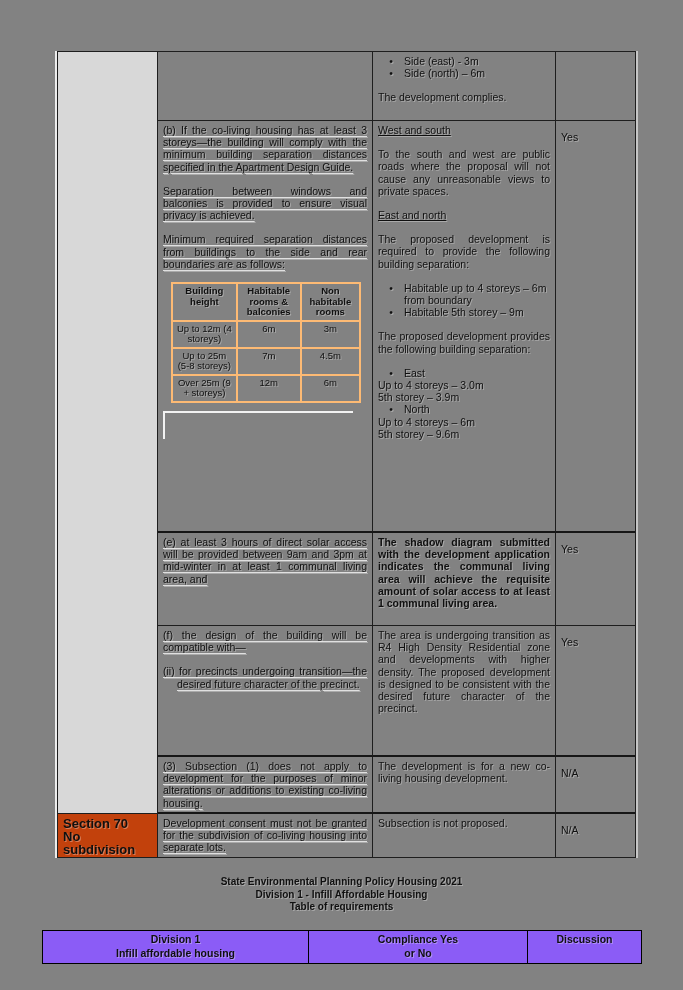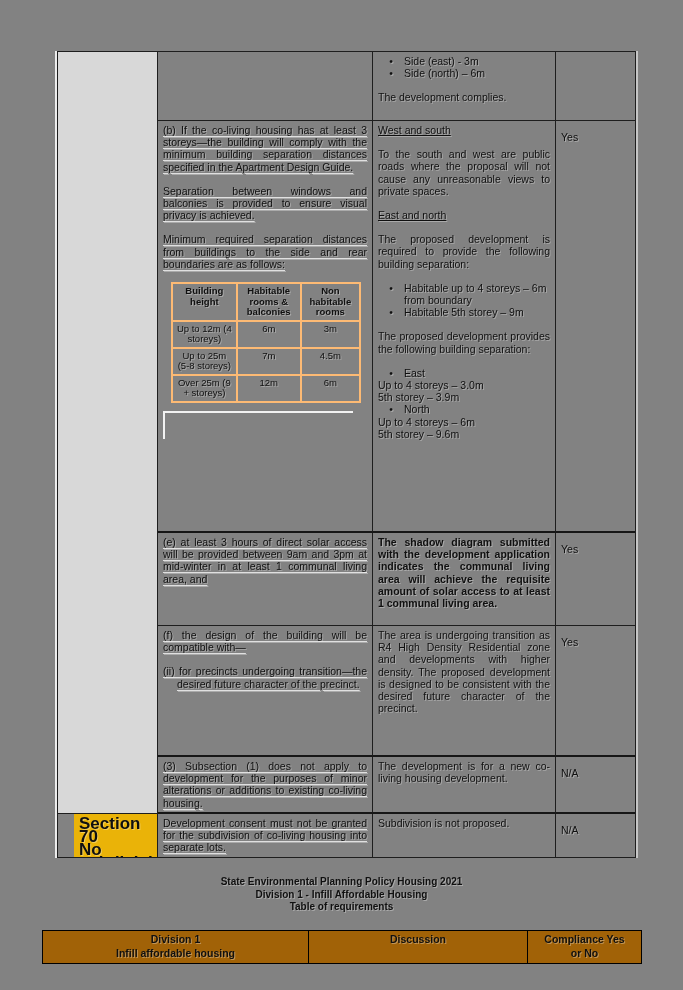--- a/index.html
+++ b/index.html
@@ -27,22 +27,22 @@
     padding:3px 5px; overflow:hidden;
     text-align:justify;
   }
   .cell.last-col{ border-right:none;margin-top:7px; }
   .cell.thick-bottom{ border-bottom:2px solid #161616; }
   .section-col{
     background:#d8d8d8; grid-column:1; grid-row:1/6;
     border-right:1px solid #1e1e1e; border-bottom:1px solid #1e1e1e;
   }
   .section-cell{
-    background:#eab308; font-weight:bold; font-size:17px; line-height:13px;
-    text-align:left; border-bottom:none;margin-left:16px;
+    background:#c2410c; font-weight:bold; font-size:13px; line-height:13px;
+    text-align:left; border-bottom:none;
   }
   .comp{ text-align:left; }
   p{ margin:0 0 12px 0; }
   p:last-child{ margin-bottom:0; }
   .crit p{
     text-decoration:underline;
     text-decoration-color:rgba(255,255,255,0.75);
     text-underline-offset:2px;
   }
   .hang{ padding-left:14px; text-indent:-14px; }
@@ -70,21 +70,21 @@
   }
 
   
   .footer-title{
     position:absolute; left:0; top:876px; width:683px;
     text-align:center; font-weight:bold; font-size:10px; line-height:12.5px;
   }
   .bottom-header-table{
     position:absolute; left:42px; top:930px; width:598px; height:32px;
     display:grid; grid-template-columns:266px 219px 113px;
-    background:#a16207; border:1px solid #000;
+    background:#8b5cf6; border:1px solid #000;
   }
   .bh-cell{
     border-right:1px solid #000; text-align:center; font-weight:bold;
     font-size:10.5px; line-height:14px; padding:1px 2px;
   }
   .bh-cell:last-child{ border-right:none; }
 </style>
 </head>
 <body class="scan">
 
@@ -204,38 +204,38 @@
 
   <div class="cell section-cell" style="grid-column:1;grid-row:6;">
     <div>Section 70</div>
     <div>No</div>
     <div>subdivision</div>
   </div>
   <div class="cell crit" style="grid-column:2;grid-row:6;border-bottom:none;">
     <p>Development consent must not be granted for the subdivision of co-living housing into separate lots.</p>
   </div>
   <div class="cell" style="grid-column:3;grid-row:6;border-bottom:none;">
-    <p>Subdivision is not proposed.</p>
+    <p>Subsection is not proposed.</p>
   </div>
   <div class="cell last-col comp" style="grid-column:4;grid-row:6;border-bottom:none;">
     <span>N/A</span>
   </div>
 </div>
 
 <div class="footer-title">
   <div>State Environmental Planning Policy Housing 2021</div>
   <div>Division 1 - Infill Affordable Housing</div>
   <div>Table of requirements</div>
 </div>
 
 <div class="bottom-header-table">
   <div class="bh-cell">
     <div>Division 1</div>
     <div>Infill affordable housing</div>
   </div>
   <div class="bh-cell">
-    <div>Discussion</div>
-  </div>
-  <div class="bh-cell">
     <div>Compliance Yes</div>
     <div>or No</div>
   </div>
+  <div class="bh-cell">
+    <div>Discussion</div>
+  </div>
 </div>
 
 </body></html>

